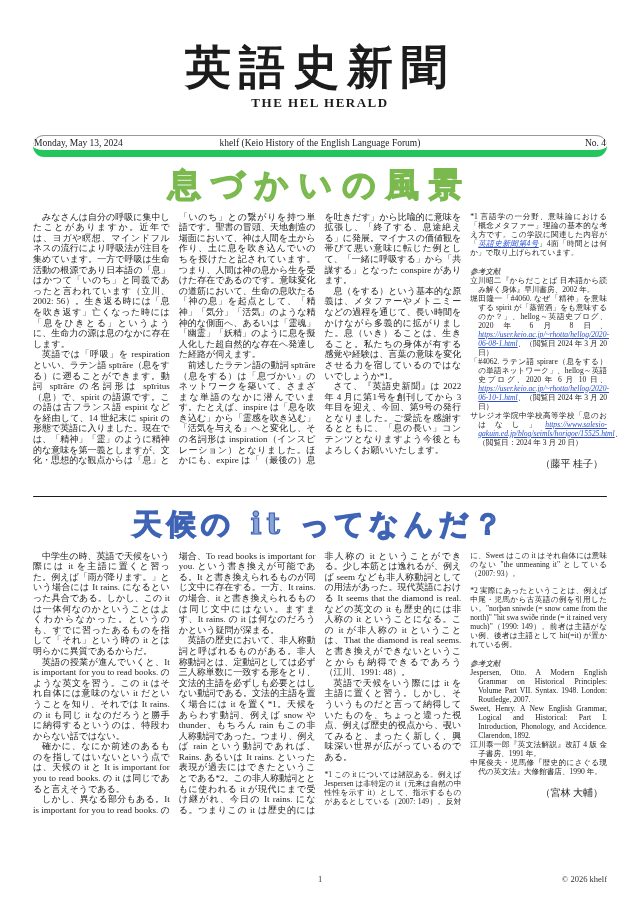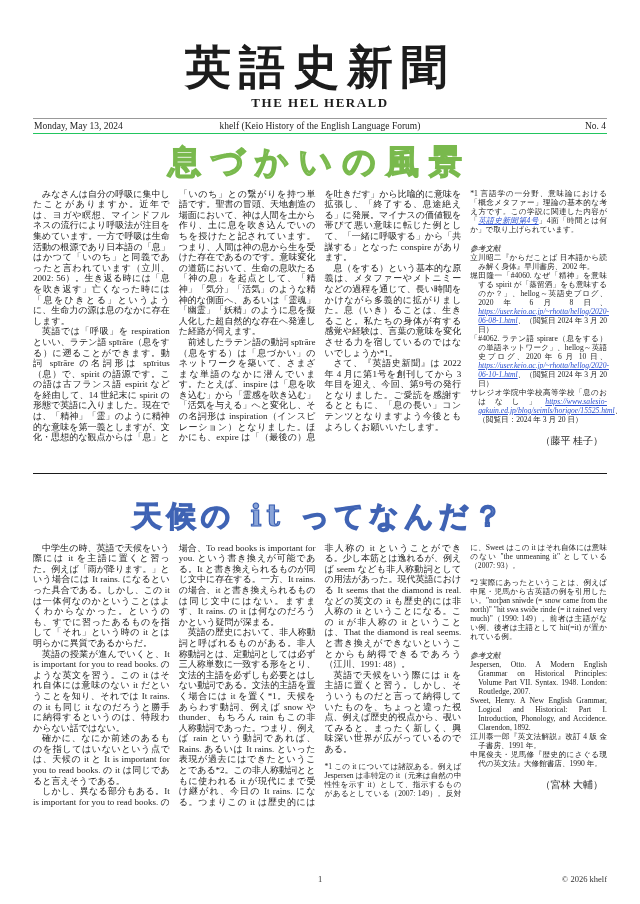--- a/index.html
+++ b/index.html
@@ -1,15 +1,15 @@
 <!DOCTYPE html>
 <html><head>
 <meta charset="utf-8">
 <style>
-  * { margin:0; padding:0; box-sizing:border-box; }
+  * { margin:0; padding:0; box-sizing:border-box;border-radius:12px; }
   html,body { background:#ffffff; }
   .page {
     position:relative;
     width:640px; height:904px;
     margin:0 auto;
     padding:30px 33px 0;
     background:#ffffff;
     font-family:"Liberation Serif","DejaVu Serif",serif;
     color:#1c1c1c;
     overflow:hidden;
@@ -20,22 +20,22 @@
     font-size:46px; font-weight:bold; letter-spacing:8px;
     font-family:"DejaVu Serif","Liberation Serif",serif;
     line-height:1.1; margin-top:12px;
   }
   .masthead-en {
     font-size:13px; font-weight:bold; letter-spacing:1.5px;
     margin-top:2px;
   }
   .dateline {
     display:flex; align-items:flex-end;
-    border-top:1px solid #999; border-bottom:1px solid #22c55e;
-    margin-top:7px; padding:2px 1px;
+    border-top:1px solid #999; border-bottom:7px solid #22c55e;
+    margin-top:24px; padding:2px 1px;
     font-size:9.5px;
   }
   .dateline .dl-date  { width:150px; text-align:left; }
   .dateline .dl-pub   { flex:1; text-align:center; }
   .dateline .dl-issue { width:150px; text-align:right; }
 
   
   .a-title {
     text-align:center; font-weight:bold;
     font-family:"DejaVu Serif","Liberation Serif",serif;
@@ -45,21 +45,21 @@
     color:#cfe9b8;
     -webkit-text-stroke:1.3px #79b94d;
     text-shadow:0 0 1px #9ccd77;
     margin:6px 0 4px;
   }
   .a2-title {
     font-size:29px; letter-spacing:5px;
     color:#8aa4d8;
     -webkit-text-stroke:1.2px #3f63b4;
     text-shadow:0 0 1px #6c86c4;
-    margin:23px 0 6px;
+    margin:8px 0 6px;
   }
 
   
   .article-body {
     column-count:4; column-gap:9px; column-fill:balance;
     font-size:9px; line-height:10.6px;
     text-align:justify;
   }
   .body-1 { height:276px; }
   .body-2 { height:338px; }

